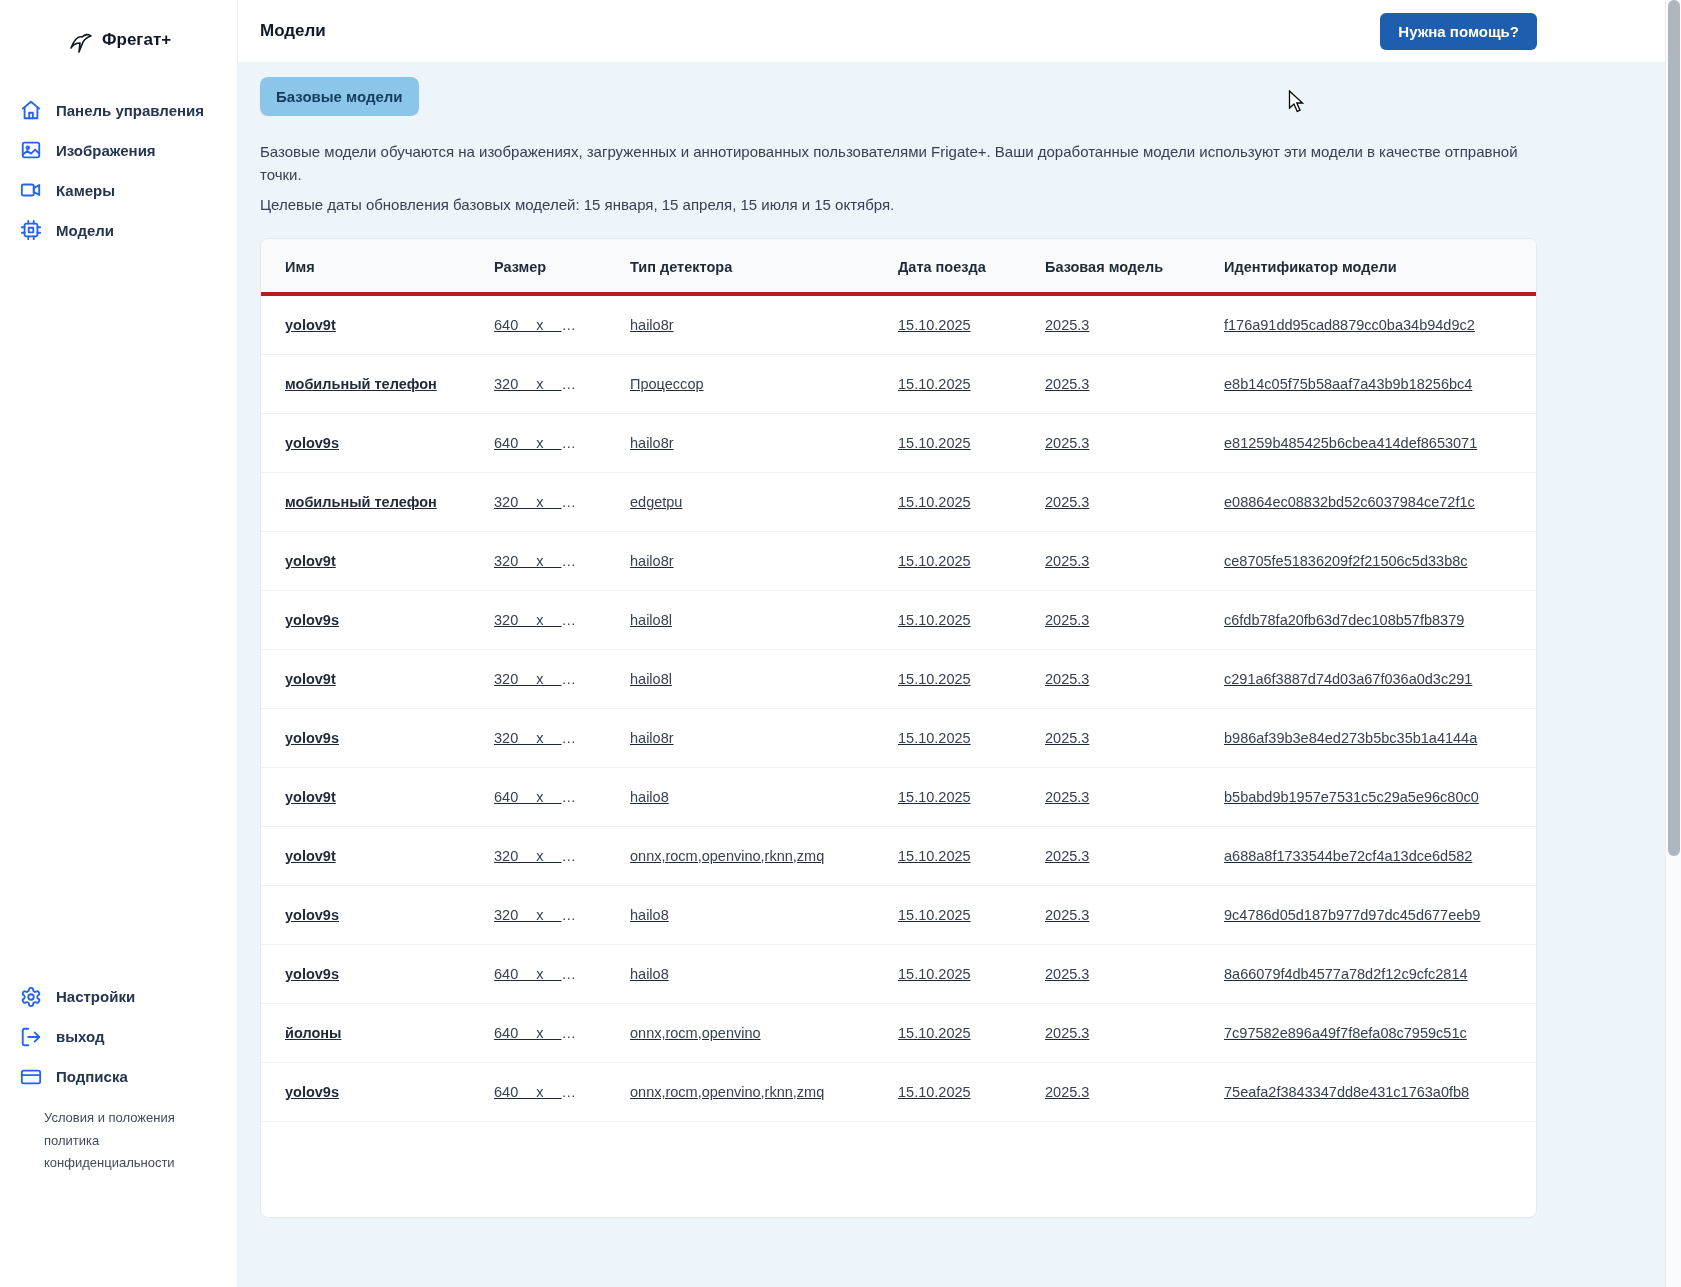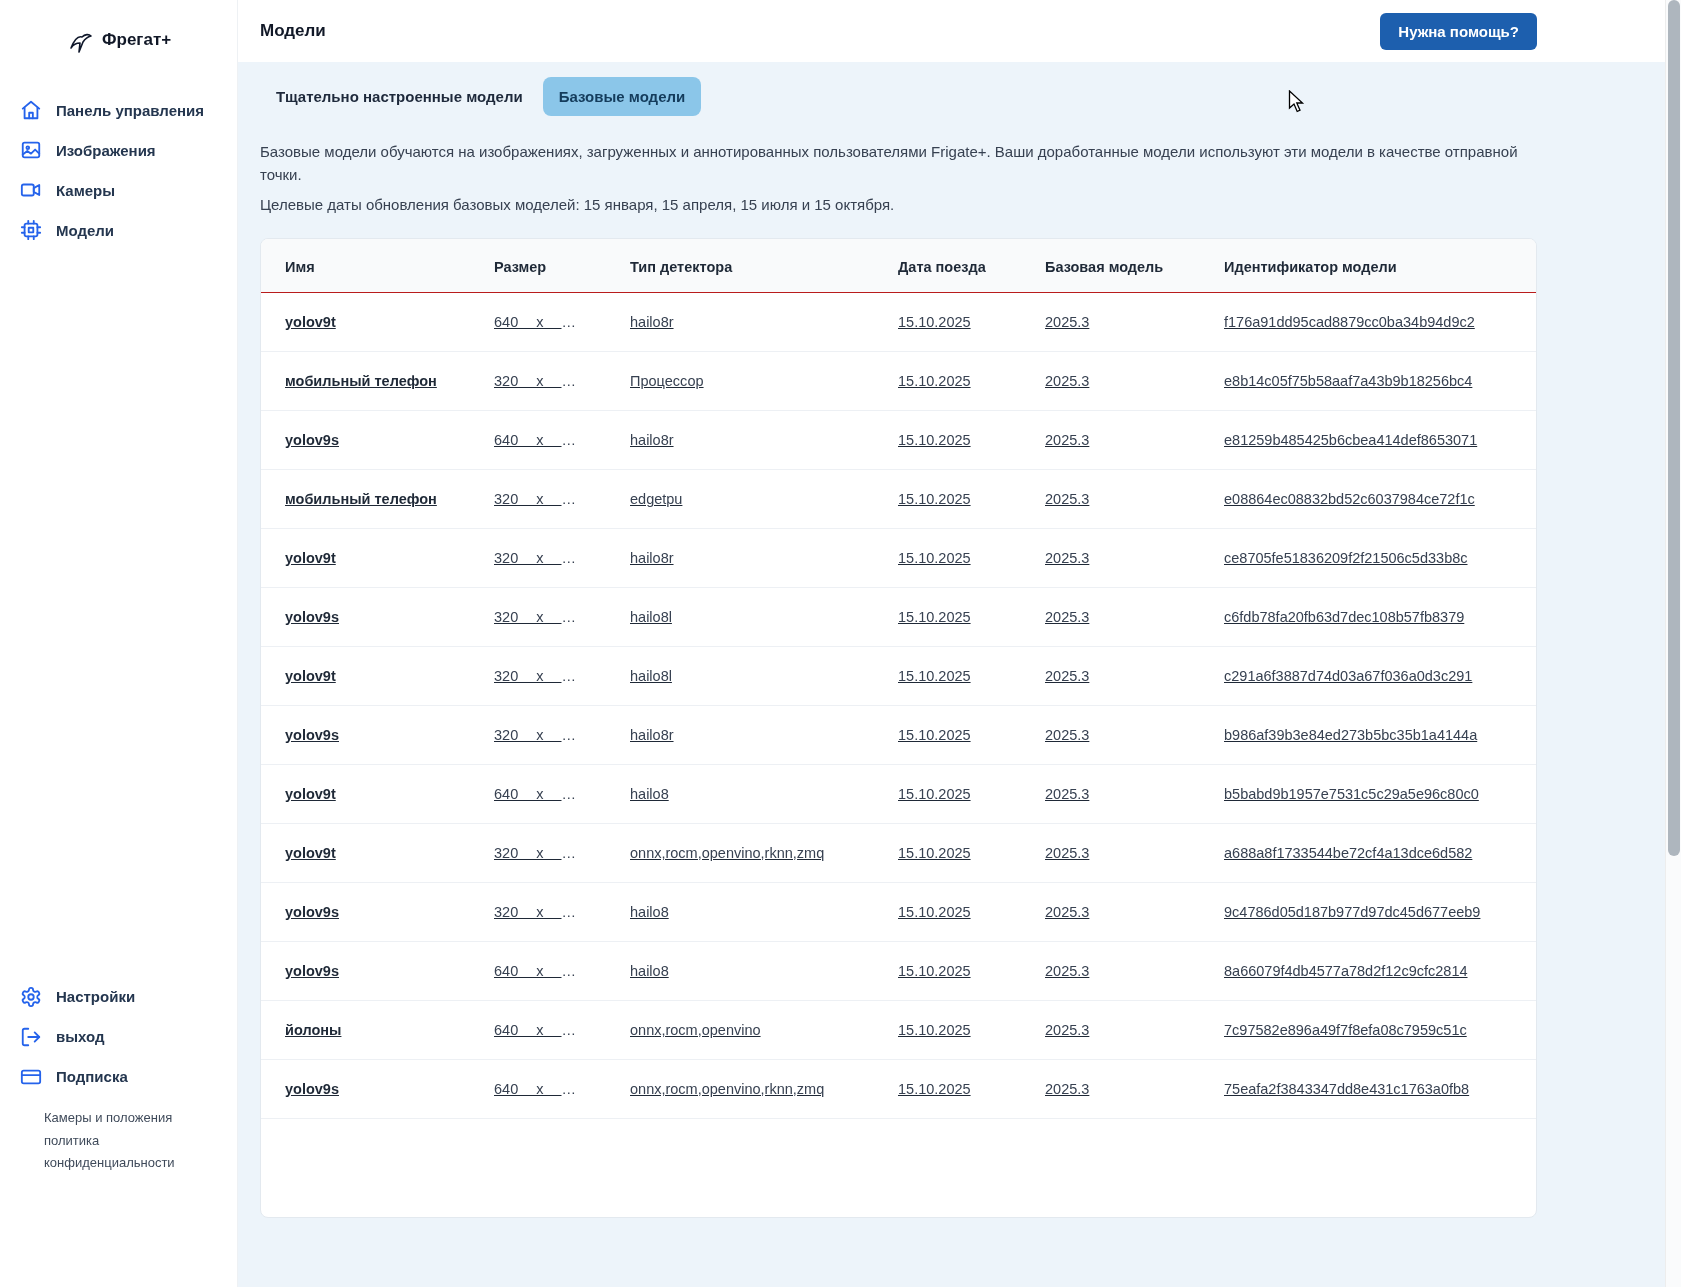--- a/index.html
+++ b/index.html
@@ -82,21 +82,21 @@
     border-radius: 8px;
     overflow: hidden;
     min-height: 980px;
   }
   table { width: 100%; border-collapse: collapse; table-layout: fixed; }
   thead th {
     background: #f9fafb;
     text-align: left;
     font-size: 14.5px; font-weight: 700; color: #1f2937;
     padding: 20px 24px 17px 24px;
-    border-bottom: 1px solid #b91c1c;
+    border-bottom: 4px solid #b91c1c;
     white-space: nowrap;
   }
   tbody td {
     padding: 21px 24px;
     font-size: 14.5px; color: #374151;
     border-bottom: 1px solid #edf0f4;
     white-space: nowrap; overflow: hidden; text-overflow: ellipsis;
   }
   tbody tr { cursor: pointer; background: #ffffff; text-decoration: underline; }
   td.col-name { font-weight: 700; color: #1f2937; }
@@ -183,34 +183,33 @@
     <div class="nav-item">
       <svg class="icon" width="22" height="22" viewBox="0 0 24 24">
         <rect x="2" y="5" width="20" height="14" rx="2"></rect>
           <path d="M2 10h20"></path>
       </svg>
       <span>Подписка</span>
     </div>
   </nav>
 
   <div class="footer-links">
-    <a>Камеры и положения</a>
+    <a>Условия и положения</a>
     <a>политика конфиденциальности</a>
   </div>
 </aside>
 
 <main class="main">
   <div class="topbar">
     <div class="page-title">Модели</div>
     <button class="help-btn">Нужна помощь?</button>
   </div>
 
   <div class="panel">
     <div class="tabs">
-      <div class="tab">Тщательно настроенные модели</div>
       <div class="tab active">Базовые модели</div>
     </div>
 
     <div class="desc">
       <p>Базовые модели обучаются на изображениях, загруженных и аннотированных пользователями Frigate+. Ваши доработанные модели используют эти модели в качестве отправной точки.</p>
       <p>Целевые даты обновления базовых моделей: 15 января, 15 апреля, 15 июля и 15 октября.</p>
     </div>
 
     <div class="table-card">
       <table>

